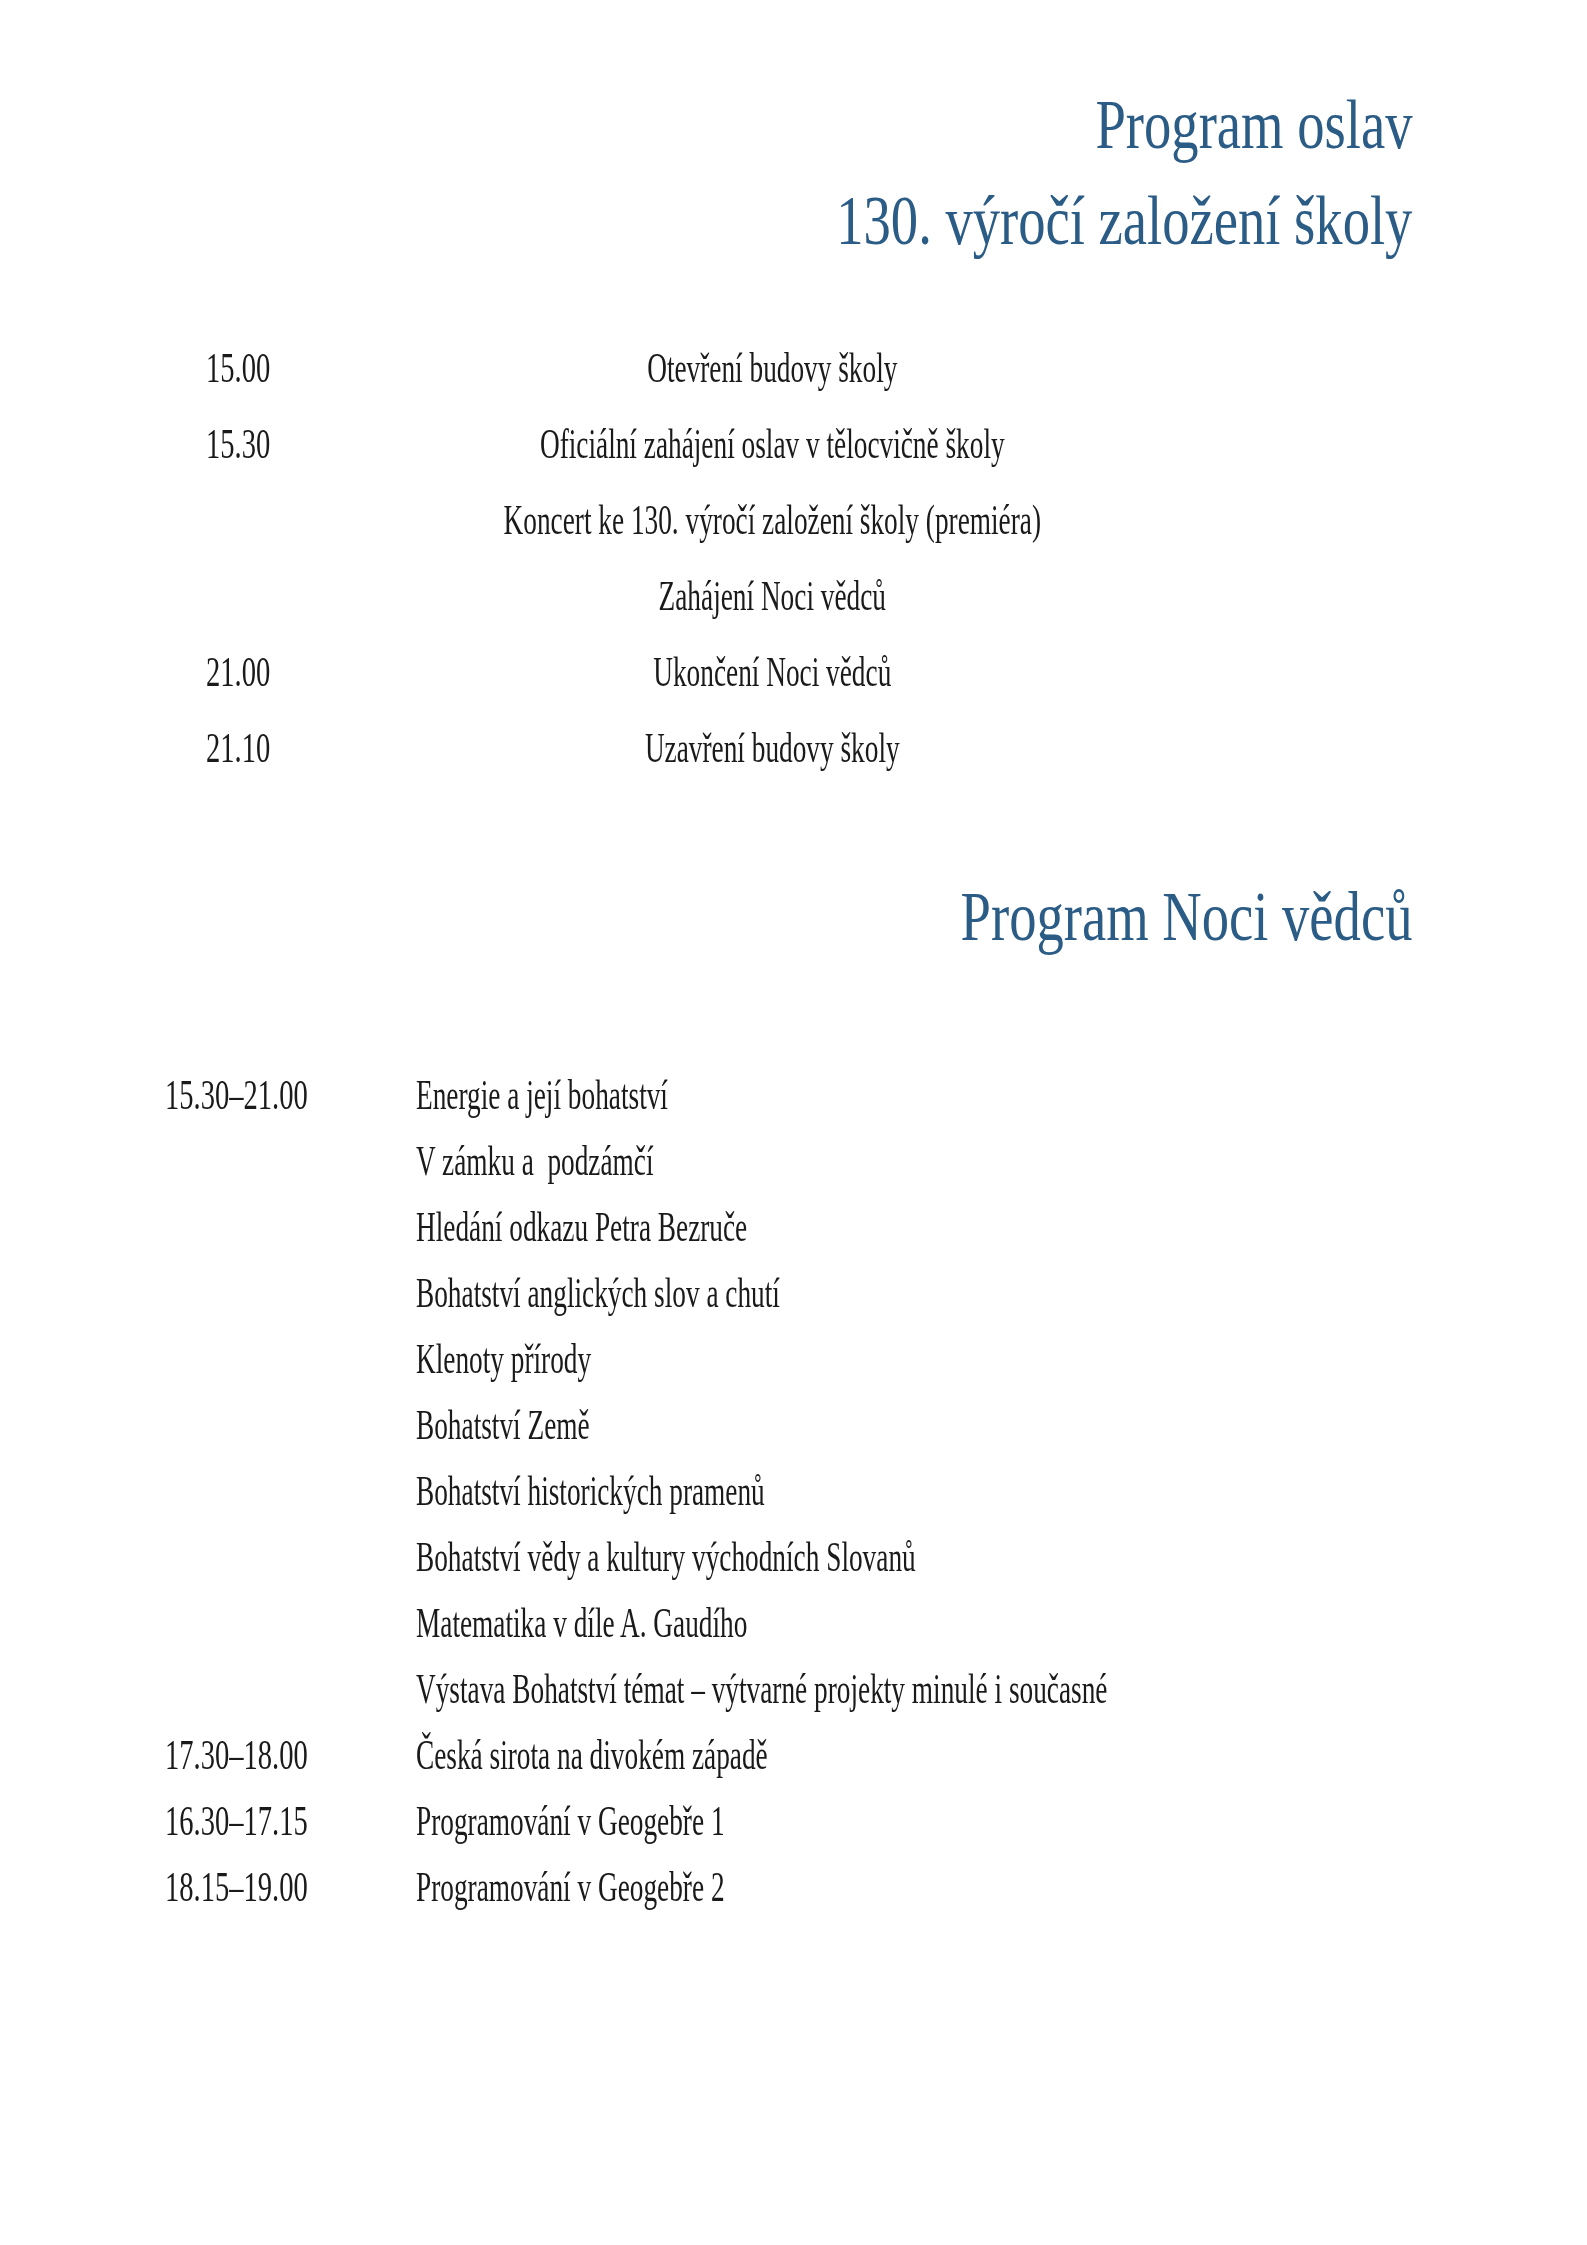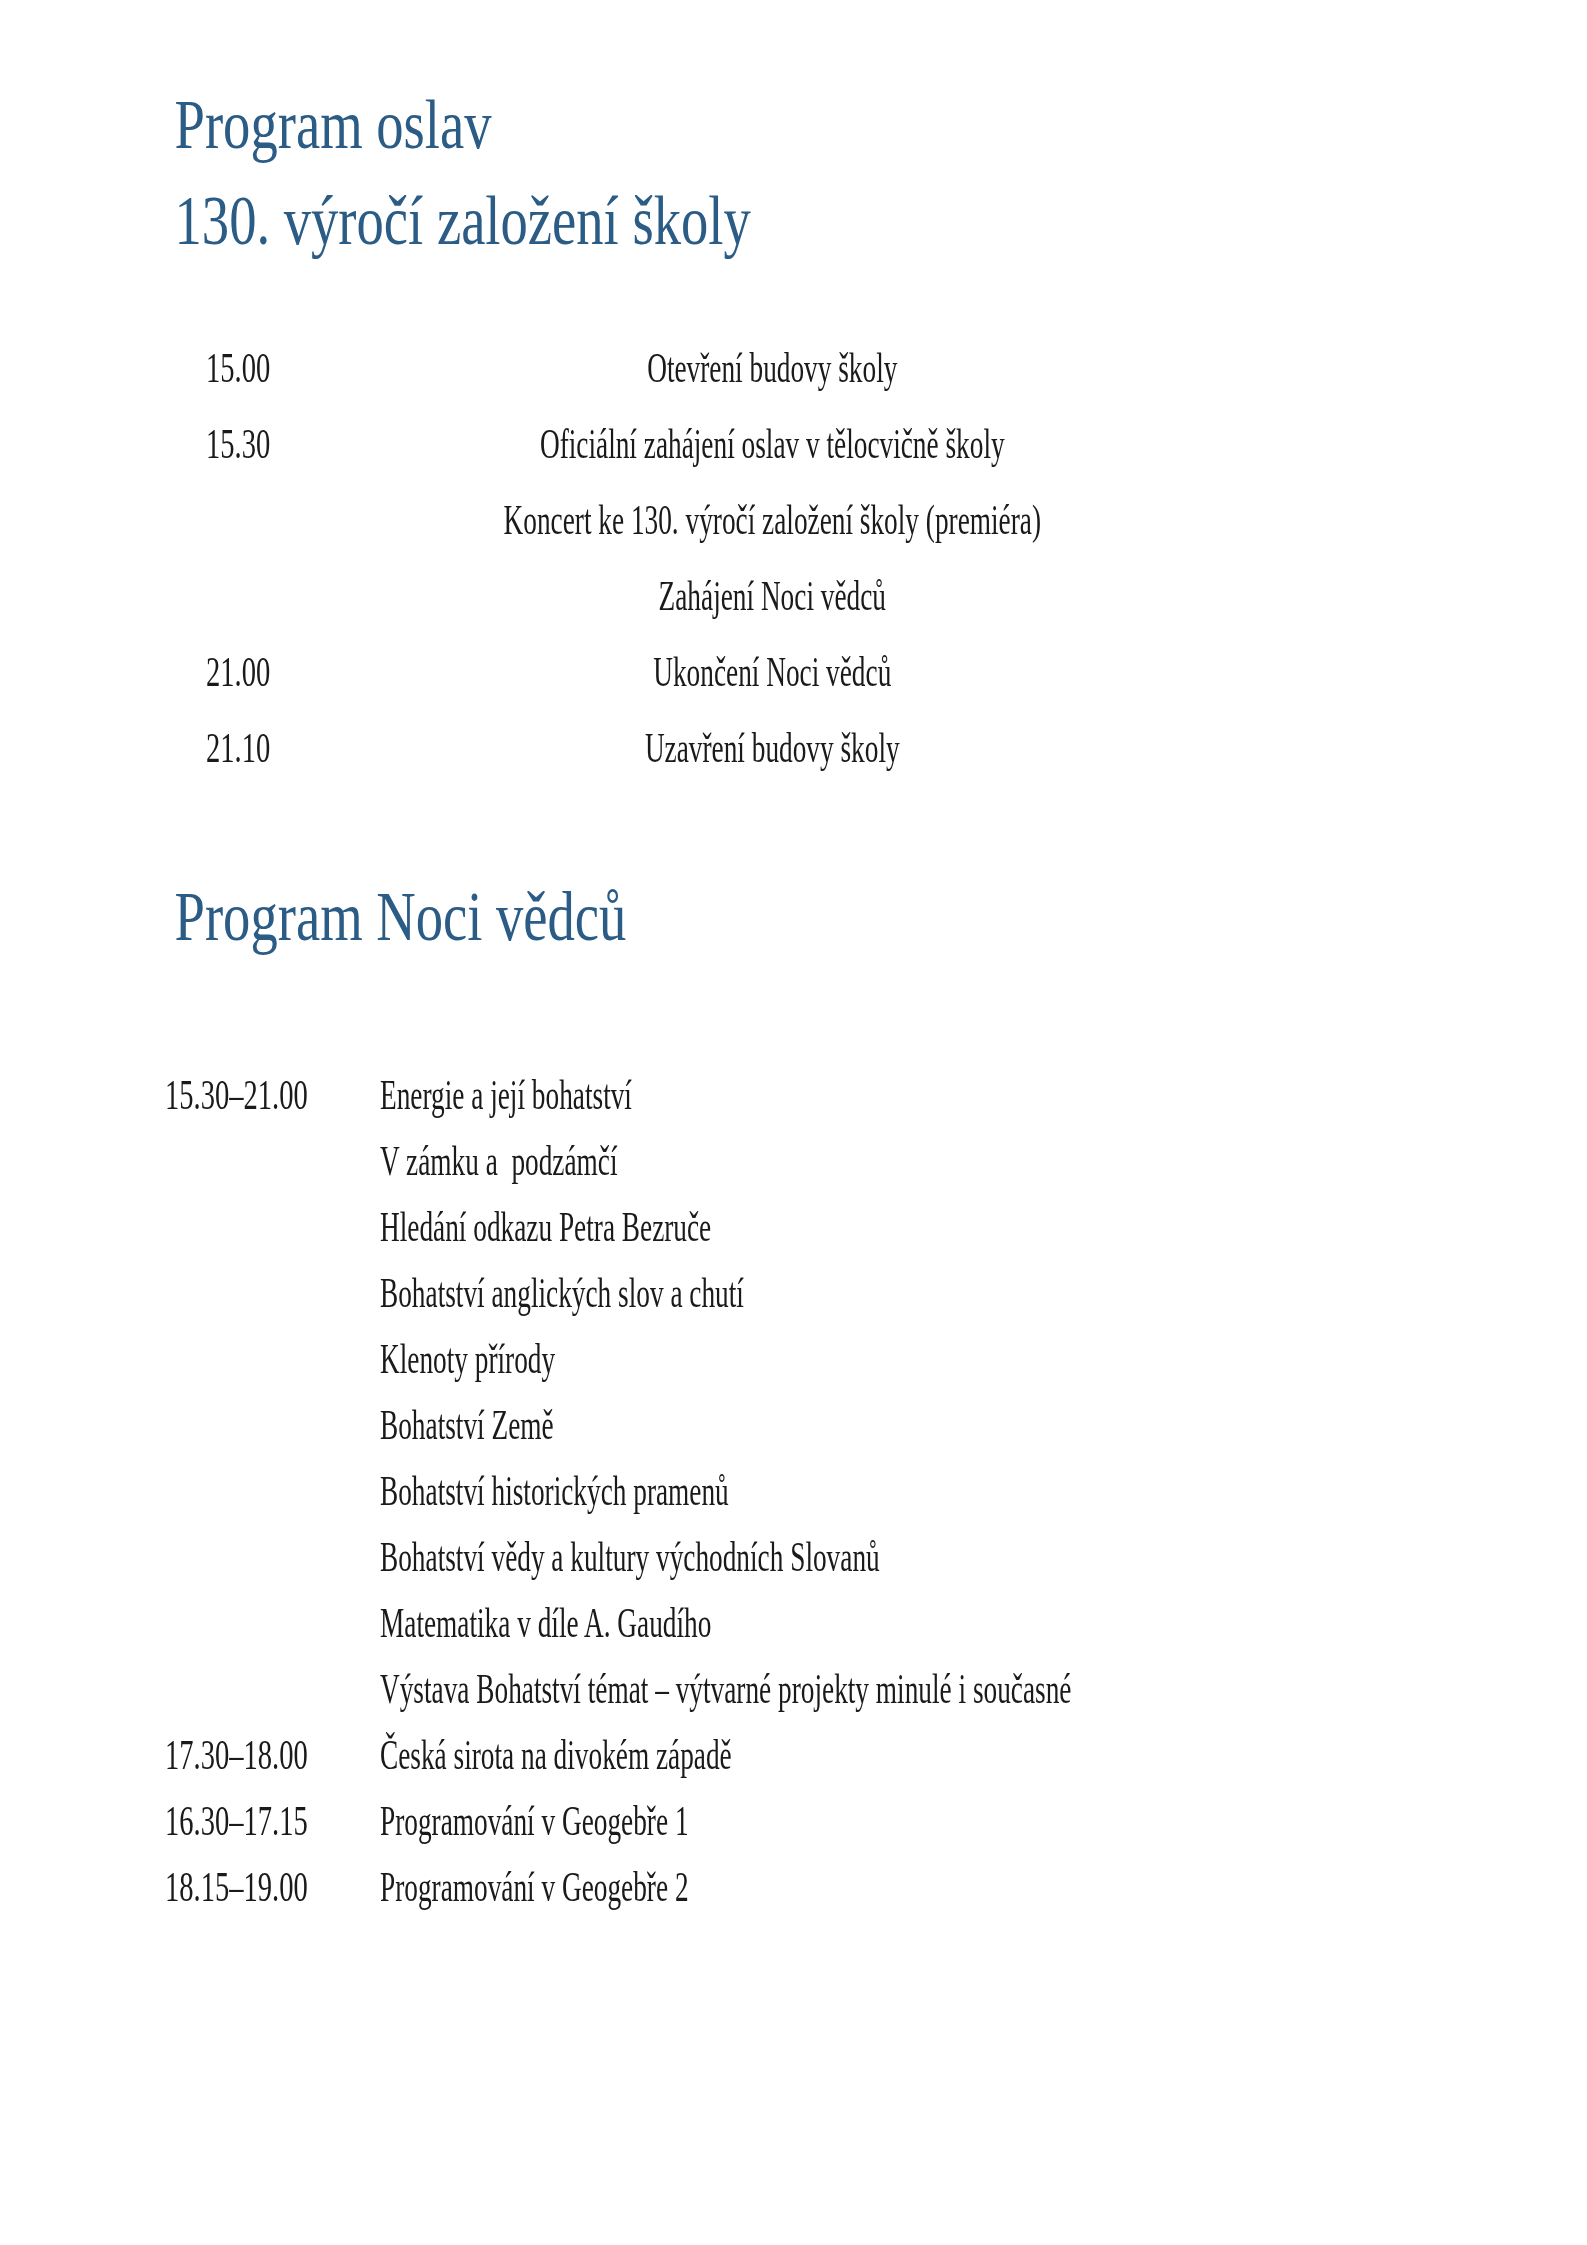--- a/index.html
+++ b/index.html
@@ -13,21 +13,21 @@
     height: 2245px;
     background: #ffffff;
     overflow: hidden;
     font-family: "Liberation Serif", "DejaVu Serif", serif;
     color: var(--body-color, #1a1a1a);
   }
   .doc-title {
     position: absolute;
     left: 0;
     width: 100%;
-    text-align: left;
+    text-align: right;
     color: var(--heading-color, #2B5C86);
   }
   .doc-title-1 { top: 77px; }
   .doc-title-2 { top: 869px; }
   .title-line {
     font-size: 70px;
     line-height: 96px;
     white-space: nowrap;
     transform: scaleX(0.78);
     transform-origin: 50% 50%;
@@ -37,21 +37,21 @@
     left: 165px;
     right: 0;
   }
   .schedule-1 { top: 330px; }
   .schedule-2 { top: 1062px; }
   .row {
     display: flex;
     align-items: center;
   }
   .schedule-1 .row { height: 76px; text-align: center; }
-  .schedule-2 .row { height: 66px; }
+  .schedule-2 .row { height: 66px; gap: 36px; }
   .time {
     flex: 0 0 215px;
     width: 215px;
     font-size: 42px;
     line-height: 1.1;
     white-space: pre;
     transform: scaleX(0.68);
     transform-origin: 0 50%;
   }
   .event {

